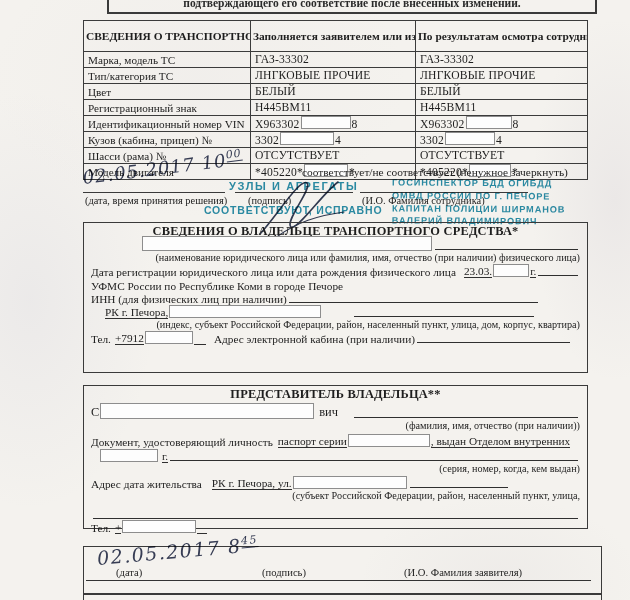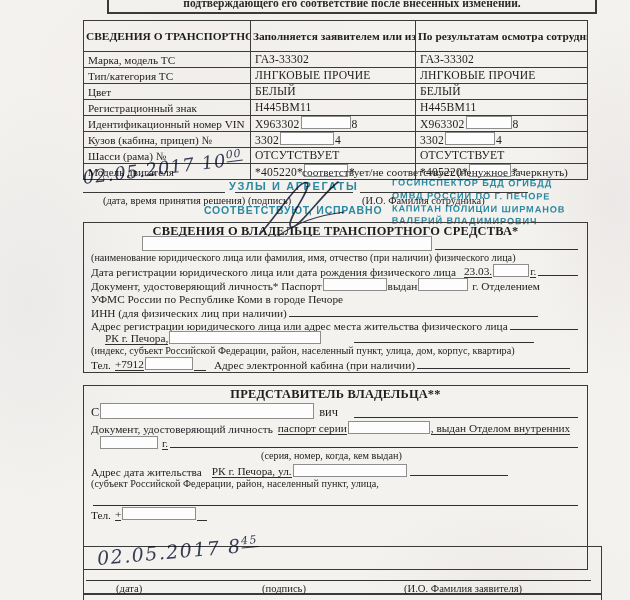--- a/index.html
+++ b/index.html
@@ -33,34 +33,34 @@
   .ul3{left:360px;top:192px;width:168px;}
   .small-label{position:absolute;font-size:10.4px;color:#222;}
   .stamp{position:absolute;color:#1a87a6;font-family:"Liberation Sans",sans-serif;font-weight:bold;mix-blend-mode:multiply;opacity:0.92;white-space:nowrap;}
   .stampL1{left:229px;top:180px;font-size:11px;letter-spacing:1.6px;}
   .stampL2{left:204px;top:204px;font-size:10.5px;letter-spacing:0.8px;}
   .stampR{left:392px;top:177px;font-size:9.2px;letter-spacing:0.9px;line-height:12.8px;transform:rotate(0.4deg);}
   .sig{position:absolute;left:250px;top:170px;mix-blend-mode:multiply;}
   
   .secbox{position:absolute;left:83px;width:505px;border:1.8px solid #3a3a3a;box-sizing:border-box;padding:1px 7px 0 7px;}
   #ownerBox{top:222px;height:151px;}
-  #repBox{top:385px;height:185px;}
+  #repBox{top:385px;height:144px;}
   .sec-title{text-align:center;font-weight:bold;font-size:12.4px;height:15px;letter-spacing:0.2px;}
   .line{display:flex;align-items:flex-end;font-size:11.3px;height:13.4px;white-space:nowrap;}
   .line .rbox{align-self:flex-end;margin-bottom:1px;}
-  .cap{font-size:10.2px;text-align:left;height:12.6px;color:#222;}
+  .cap{font-size:10.2px;text-align:right;height:12.6px;color:#222;}
   .us{border-bottom:1.1px solid #2f2f2f;}
   .fill{flex:1;border-bottom:1.1px solid #2f2f2f;margin:0 2px 2px 2px;min-width:8px;}
   .gap{display:inline-block;width:8px;}
   .indent{display:inline-block;width:14px;}
   
   #footBox{position:absolute;left:83px;top:546px;width:519px;height:48px;border:1.8px solid #3a3a3a;box-sizing:border-box;}
   .hand2{position:absolute;left:14px;top:0px;font-size:19px;transform:rotate(-5deg);transform-origin:left bottom;letter-spacing:1.5px;}
   .footline{position:absolute;left:2px;width:505px;top:33px;border-bottom:1.3px solid #333;}
-  .flab{position:absolute;top:36px;font-size:10.6px;}
+  .flab{position:absolute;top:20px;font-size:10.6px;}
   #footBox2{position:absolute;left:83px;top:594px;width:519px;height:30px;border:1.8px solid #3a3a3a;box-sizing:border-box;}
 </style>
 </head>
 <body>
 
 <div class="page">
 
   <div class="topbox">
     <div class="topbox-text">подтверждающего его соответствие после внесенных изменений.</div>
   </div>
@@ -123,21 +123,21 @@
   </table>
 
   <div class="match-text">соответствует/не соответствует (ненужное зачеркнуть)</div>
 
   <div class="hand hand1"><span>02.05.2017</span> <span>10</span><span class="hsup">00</span></div>
 
   <div class="uline ul1"></div>
   <div class="uline ul2"></div>
   <div class="uline ul3"></div>
 
-  <div class="small-label" style="left:103px;top:195px;">(дата, время принятия решения)</div>
+  <div class="small-label" style="left:85px;top:195px;">(дата, время принятия решения)</div>
   <div class="small-label" style="left:248px;top:195px;">(подпись)</div>
   <div class="small-label" style="left:362px;top:195px;">(И.О. Фамилия сотрудника)</div>
 
   <div class="stamp stampL1">УЗЛЫ И АГРЕГАТЫ</div>
   <div class="stamp stampL2">СООТВЕТСТВУЮТ, ИСПРАВНО</div>
   <div class="stamp stampR">
     <div>ГОСИНСПЕКТОР БДД ОГИБДД</div>
     <div>ОМВД РОССИИ ПО Г. ПЕЧОРЕ</div>
     <div>КАПИТАН ПОЛИЦИИ ШИРМАНОВ</div>
     <div>ВАЛЕРИЙ ВЛАДИМИРОВИЧ</div>
@@ -157,37 +157,25 @@
       </div>
     <div class="cap">(наименование юридического лица или фамилия, имя, отчество (при наличии) физического лица)</div>
     <div class="line">
         <span>Дата регистрации юридического лица или дата рождения физического лица</span>
         <span class="gap"></span>
         <span class="us">23.03.</span>
         <span class="rbox" style="width:34px"></span>
         <span class="us">г.</span>
         <span class="fill"></span>
       </div>
-    <div class="line">
-        <span>Документ, удостоверяющий личность* Паспорт</span>
-        <span class="rbox" style="width:62px"></span>
-        <span>выдан</span>
-        <span class="rbox" style="width:48px"></span>
-        <span class="gap" style="width:3px"></span>
-        <span>г. Отделением</span>
-      </div>
     <div class="line">УФМС России по Республике Коми в городе Печоре</div>
     <div class="line">
         <span>ИНН (для физических лиц при наличии)</span>
         <span class="fill" style="max-width:250px"></span>
         <span style="width:40px"></span>
-      </div>
-    <div class="line">
-        <span>Адрес регистрации юридического лица или адрес места жительства физического лица</span>
-        <span class="fill"></span>
       </div>
     <div class="line">
         <span class="indent"></span>
         <span class="us">РК г. Печора,</span>
         <span class="rbox" style="width:150px"></span>
         <span class="gap" style="width:30px"></span>
         <span class="fill" style="max-width:180px"></span>
         <span style="width:30px"></span>
       </div>
     <div class="cap">(индекс, субъект Российской Федерации, район, населенный пункт, улица, дом, корпус, квартира)</div>
@@ -207,20 +195,21 @@
   <div class="secbox" id="repBox">
     <div class="sec-title" style="height:17px">ПРЕДСТАВИТЕЛЬ ВЛАДЕЛЬЦА**</div>
     <div class="line" style="height:16px;font-size:12.4px">
         <span>С</span>
         <span class="rbox" style="width:212px;height:14px"></span>
         <span class="gap" style="width:4px"></span>
         <span>вич</span>
         <span class="gap" style="width:14px"></span>
         <span class="fill"></span>
       </div>
+    <div class="cap">(фамилия, имя, отчество (при наличии))</div>
     <div class="line" style="height:15px">
         <span>Документ, удостоверяющий личность</span>
         <span class="gap" style="width:5px"></span>
         <span class="us">паспорт серии</span>
         <span class="rbox" style="width:80px"></span>
         <span class="us">, выдан Отделом внутренних</span>
       </div>
     <div class="line" style="height:15px">
         <span class="gap"></span>
         <span class="rbox" style="width:56px"></span>

